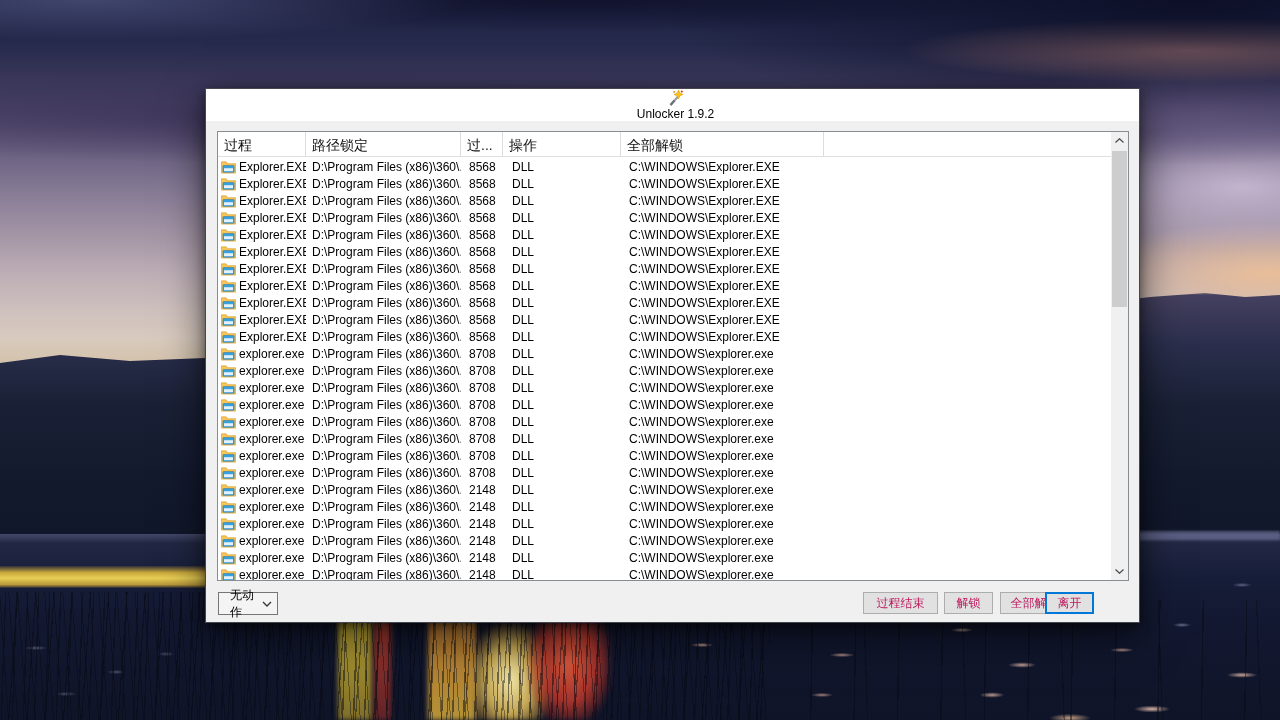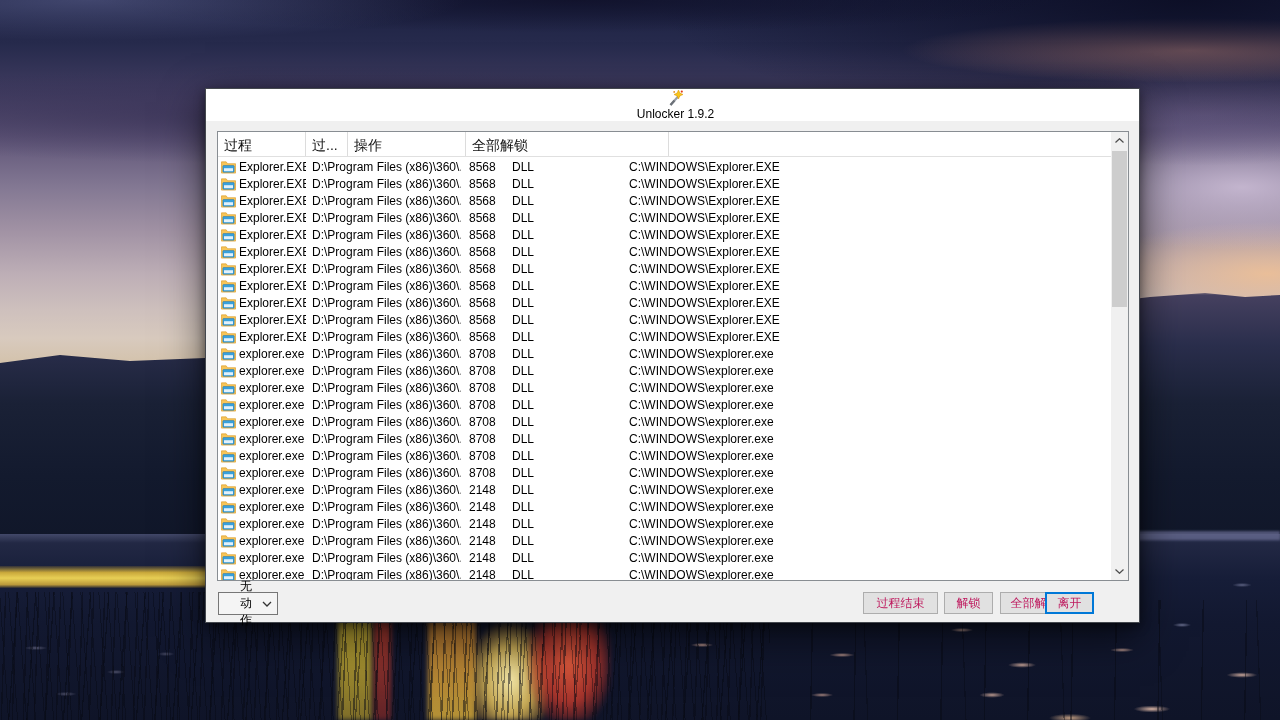--- a/index.html
+++ b/index.html
@@ -109,21 +109,21 @@
   .cell.c5 { padding-left:8px; }
   .row-icon { width:15px; height:14px; margin-right:3px; flex:0 0 auto; }
 
   .scrollbar { position:absolute; top:0; right:0; width:17px; height:448px; background:#f0f0f0; }
   .sb-arrow { position:absolute; left:0; width:17px; height:17px; display:flex; align-items:center; justify-content:center; background:#f0f0f0; }
   .sb-arrow.up{ top:0; } .sb-arrow.down{ bottom:0; }
   .sb-thumb { position:absolute; left:1px; top:19px; width:15px; height:156px; background:#cdcdcd; }
 
   .combo { position:absolute; left:12px; top:471px; width:60px; height:23px;
     background:#f4f4f4; border:1px solid #767676; display:flex; align-items:center;
-    font-size:12px; color:#000; padding-left:21px; }
+    font-size:12px; color:#000; padding-left:11px; }
   .combo-chev { margin-left:auto; margin-right:5px; display:flex; }
 
   .btn { position:absolute; top:471px; height:22px; background:#e1e1e1; border:1px solid #adadad;
     font-size:12px; color:#be185d; font-family:"Liberation Sans",sans-serif; text-align:center; padding:0; }
   .btn-kill   { left:657px; width:75px; }
   .btn-unlock { left:738px; width:49px; }
   .btn-unlockall { left:794px; width:69px; }
   .btn-quit   { left:839px; width:49px; border:2px solid #0078d7; }
 </style>
 </head>
@@ -166,20 +166,21 @@
       <div class="cap-btn">
         <span class="close-glyph">×</span>
       </div>
     </div>
   </div>
 
   <div class="client">
     <div class="listview">
       <div class="lv-header" id="lv-header">
           <div class="hcell c1">过程</div>
+          <div class="hcell c2">路径锁定</div>
           <div class="hcell c3">过...</div>
           <div class="hcell c4">操作</div>
           <div class="hcell c5">全部解锁</div>
           <div class="hcell c6"></div>
         </div>
       <div class="lv-rows" id="lv-rows">
   <div class="lrow">
     <div class="cell c1">
       <svg class="row-icon" viewBox="0 0 16 14">
         <path d="M0.5 1.5 L5.5 1.5 L7 3.5 L15.5 3.5 L15.5 13.5 L0.5 13.5 Z" fill="#f8c558" stroke="#d99c28" stroke-width="0.7"></path>

